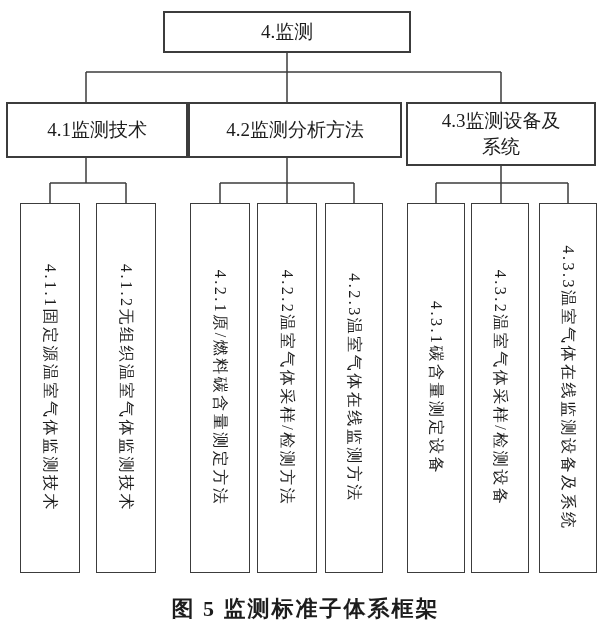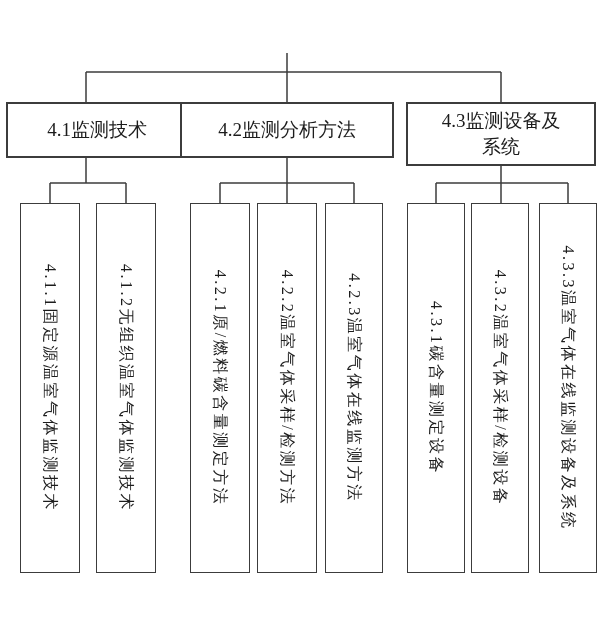--- a/index.html
+++ b/index.html
@@ -54,25 +54,28 @@
       <path d="M287,53 L287,72 M86,72 L501,72 M86,72 L86,102 M287,72 L287,102 M501,72 L501,102"></path>
 
       <path d="M86,158 L86,183 M50,183 L126,183 M50,183 L50,203 M126,183 L126,203"></path>
 
       <path d="M287,158 L287,183 M220,183 L354,183 M220,183 L220,203 M287,183 L287,203 M354,183 L354,203"></path>
 
       <path d="M501,158 L501,183 M436,183 L568,183 M436,183 L436,203 M501,183 L501,203 M568,183 L568,203"></path>
     </g>
   </svg>
 
+  <div class="box" style="left:163px;top:11px;width:248px;height:42px;">
+    <span>4.监测</span>
+  </div>
 
   <div class="box" style="left:6px;top:102px;width:182px;height:56px;">
     <span>4.1监测技术</span>
   </div>
-  <div class="box" style="left:180px;top:102px;width:214px;height:56px;">
+  <div class="box" style="left:188px;top:102px;width:214px;height:56px;">
     <span>4.2监测分析方法</span>
   </div>
   <div class="box" style="left:406px;top:102px;width:190px;height:64px;">
     <span class="n43-label">4.3监测设备及系统</span>
   </div>
 
   <div class="box leaf" style="left:20px;width:60px;">
     <span class="vtext">4.1.1固定源温室气体监测技术</span>
   </div>
   <div class="box leaf" style="left:96px;width:60px;">
@@ -92,14 +95,15 @@
   <div class="box leaf" style="left:407px;width:58px;">
     <span class="vtext">4.3.1碳含量测定设备</span>
   </div>
   <div class="box leaf" style="left:471px;width:58px;">
     <span class="vtext">4.3.2温室气体采样/检测设备</span>
   </div>
   <div class="box leaf" style="left:539px;width:58px;">
     <span class="vtext">4.3.3温室气体在线监测设备及系统</span>
   </div>
 
+  <div class="caption">图 5 监测标准子体系框架</div>
 
 </div>
 
 </body></html>

